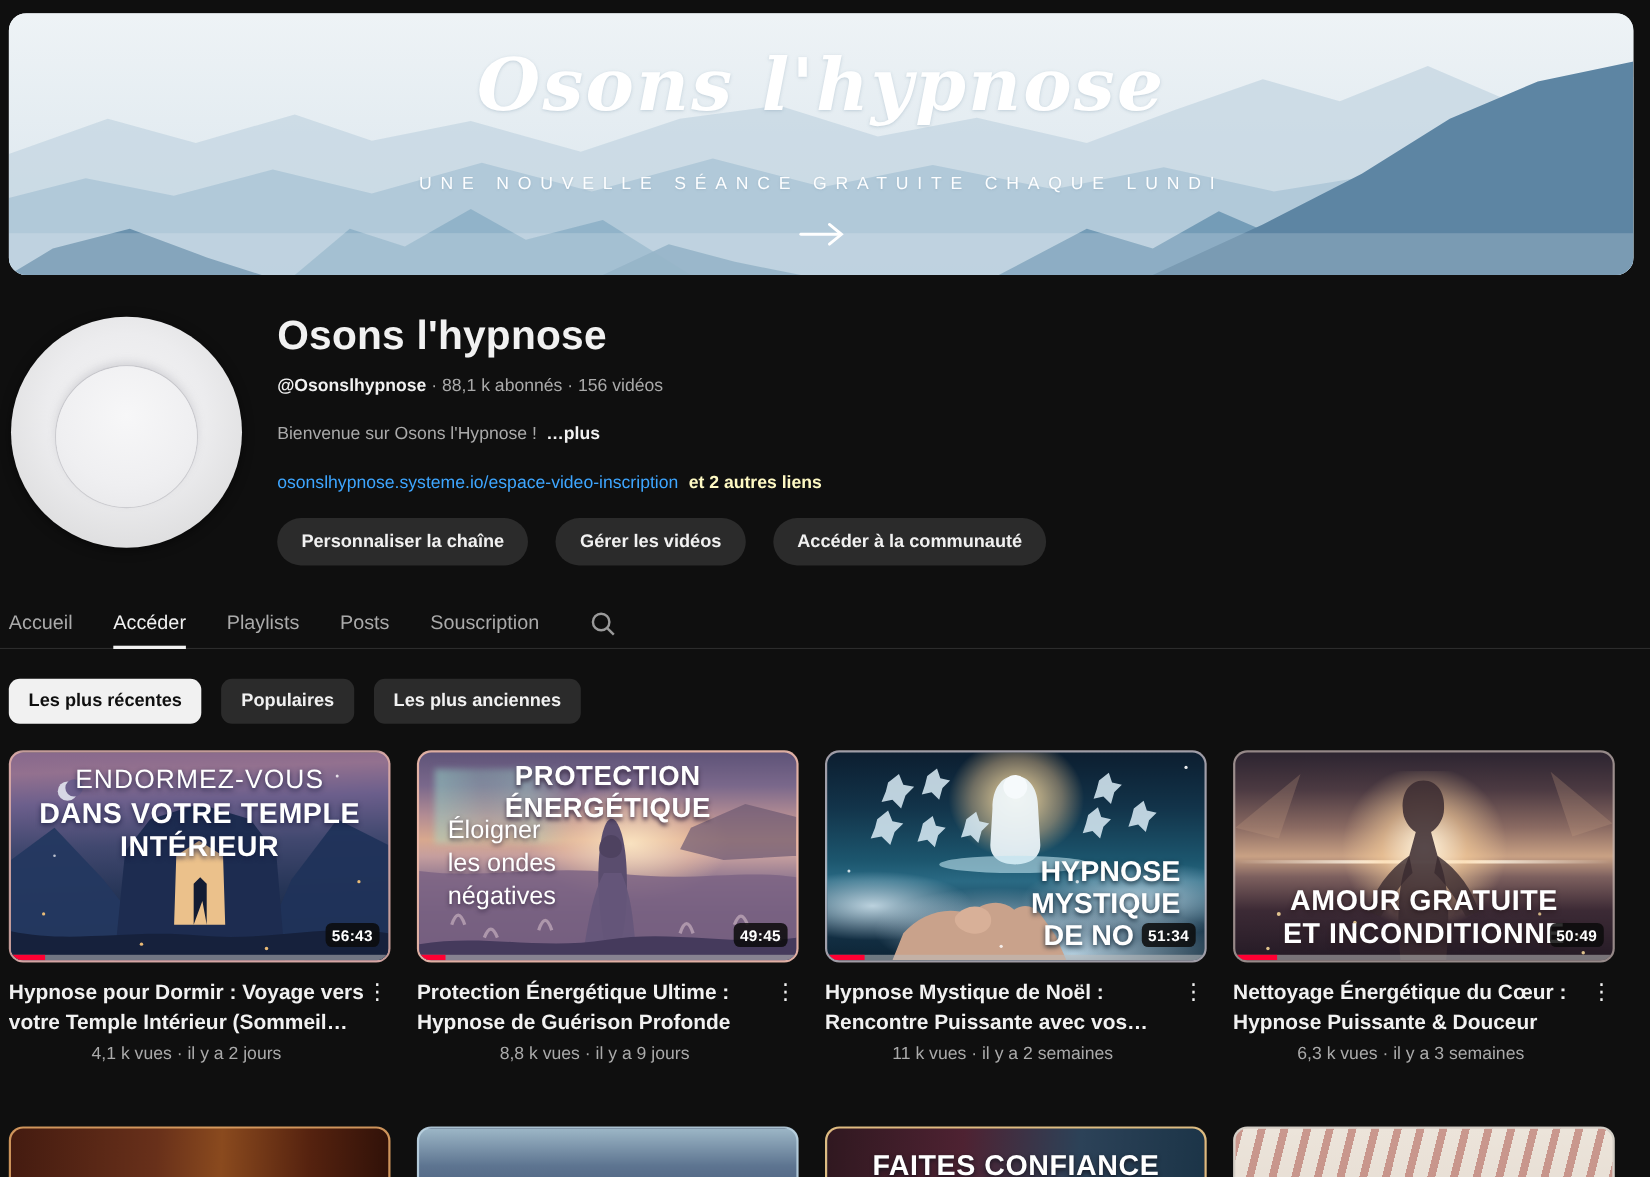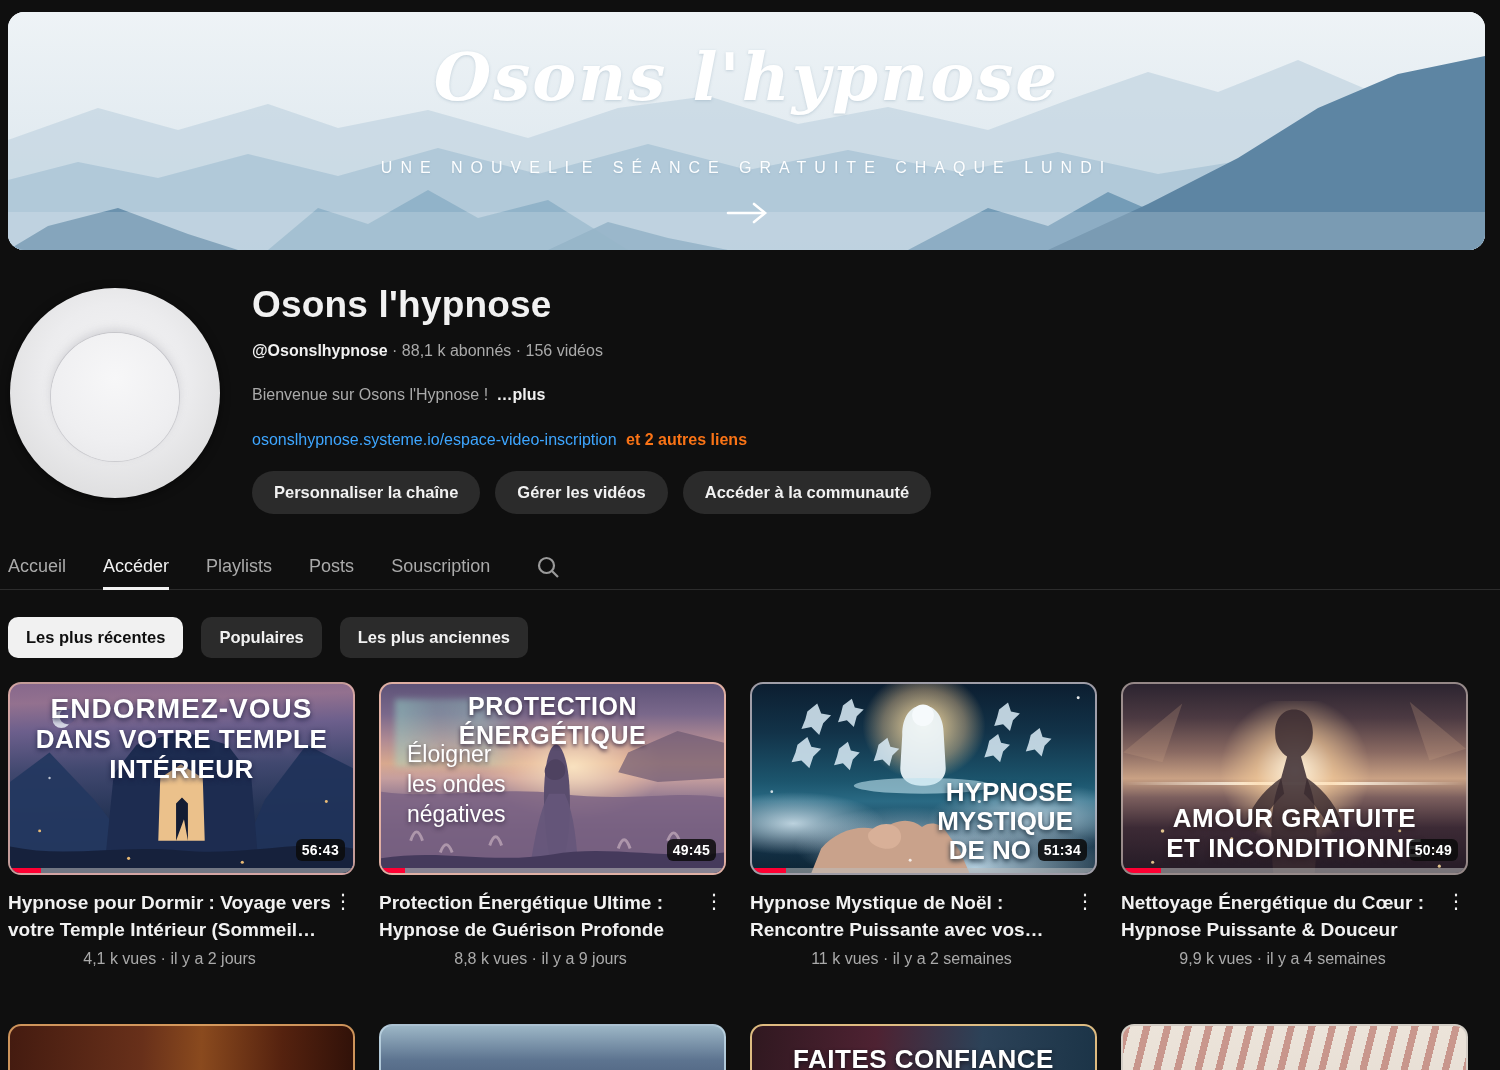--- a/index.html
+++ b/index.html
@@ -55,22 +55,22 @@
     box-shadow: 0 0 0 1px rgba(180,180,185,0.5), 0 -4px 8px rgba(160,160,168,0.35);
   }
   .channel-info { padding-left: 32px; padding-top: 0; }
   .channel-name { font-size: 37px; font-weight: 700; letter-spacing: 0.2px; margin-top: -4px; }
   .channel-meta { margin-top: 16px; font-size: 16px; color: #aaaaaa; }
   .channel-meta .handle { color: #f1f1f1; font-weight: 700; }
   .channel-desc { margin-top: 26px; font-size: 16px; color: #aaaaaa; }
   .channel-desc .more { color: #f1f1f1; font-weight: 700; margin-left: 4px; }
   .channel-links { margin-top: 27px; font-size: 16px; }
   .channel-links a { color: #3ea6ff; text-decoration: none; }
-  .channel-links .extra { color: #f97316; font-weight: 700; margin-left: 5px; }
-  .action-row { margin-top: 22px; display: flex; gap: 15px; }
+  .channel-links .extra { color: #fef9c3; font-weight: 700; margin-left: 5px; }
+  .action-row { margin-top: 22px; display: flex; gap: 25px; }
   .action-btn {
     height: 43px; padding: 0 22px; border: none; cursor: pointer;
     border-radius: 22px; background: #2b2b2b; color: #f1f1f1;
     font-family: "Liberation Sans", sans-serif;
     font-size: 16.5px; font-weight: 700;
   }
 
   
   .tabs {
     display: flex; align-items: center; gap: 37px;
@@ -161,21 +161,21 @@
   .t4 { background: linear-gradient(180deg, #2c2430 0%, #4c3a42 18%, #8a6a62 36%, #c9a184 50%, #7c5f5e 60%, #3c2a35 76%, #241a25 100%); }
   .t4 .heart { position:absolute; left:50%; top:46%; width:170px; height:140px; transform:translate(-50%,-50%);
     background: radial-gradient(circle at 50% 50%, rgba(255,244,222,1) 0%, rgba(255,214,160,0.55) 35%, rgba(255,214,160,0) 68%); }
   .t4 .horizon { position:absolute; left:0; right:0; top:52%; height:3px;
     background: linear-gradient(90deg, rgba(255,240,220,0) 0%, rgba(255,246,230,0.9) 35%, rgba(255,246,230,0.9) 65%, rgba(255,240,220,0) 100%); }
 
   
   .ov { position: absolute; z-index: 3; color: #fff; }
   .ov-t1 { top: 10px; left: 0; right: 0; text-align: center;
     text-shadow: 0 2px 5px rgba(20,25,60,0.8); line-height: 30px; }
-  .ov-t1 .l1 { font-size: 28px; font-weight: 700; letter-spacing: 1px; }
+  .ov-t1 .l1 { font-size: 24px; font-weight: 400; letter-spacing: 1px; }
   .ov-t1 .l2 { font-size: 26px; font-weight: 800; letter-spacing: 0.5px; }
   .ov-t2-top { top: 8px; left: 0; right: 0; text-align: center;
     font-size: 25px; font-weight: 800; letter-spacing: 0.5px;
     text-shadow: 0 2px 4px rgba(50,35,60,0.9); }
   .ov-t2-side { top: 55px; left: 26px; font-size: 23px; font-weight: 400;
     line-height: 30px; text-shadow: 0 2px 4px rgba(50,35,60,0.8); }
   .ov-t3 { right: 22px; bottom: 8px; text-align: right;
     font-size: 26px; font-weight: 800; line-height: 29px;
     text-shadow: 0 2px 5px rgba(10,30,45,0.9); }
   .ov-t3 .l3 { margin-right: 42px; }
@@ -416,21 +416,21 @@
         <div>ET INCONDITIONNE</div>
       </div>
       <span class="duration">50:49</span>
       <div class="progress-track">
         <div class="progress-fill" style="width: 11%;"></div>
       </div>
     </div>
     <div class="card-info">
       <div class="card-text">
         <div class="card-title">Nettoyage Énergétique du Cœur : Hypnose Puissante &amp; Douceur</div>
-        <div class="card-meta">9,9 k vues · il y a 4 semaines</div>
+        <div class="card-meta">6,3 k vues · il y a 3 semaines</div>
       </div>
       <div class="card-menu">⋮</div>
     </div>
   </div>
 
   <div class="card">
     <div class="thumb r2a"></div>
   </div>
   <div class="card">
     <div class="thumb r2b"></div>

